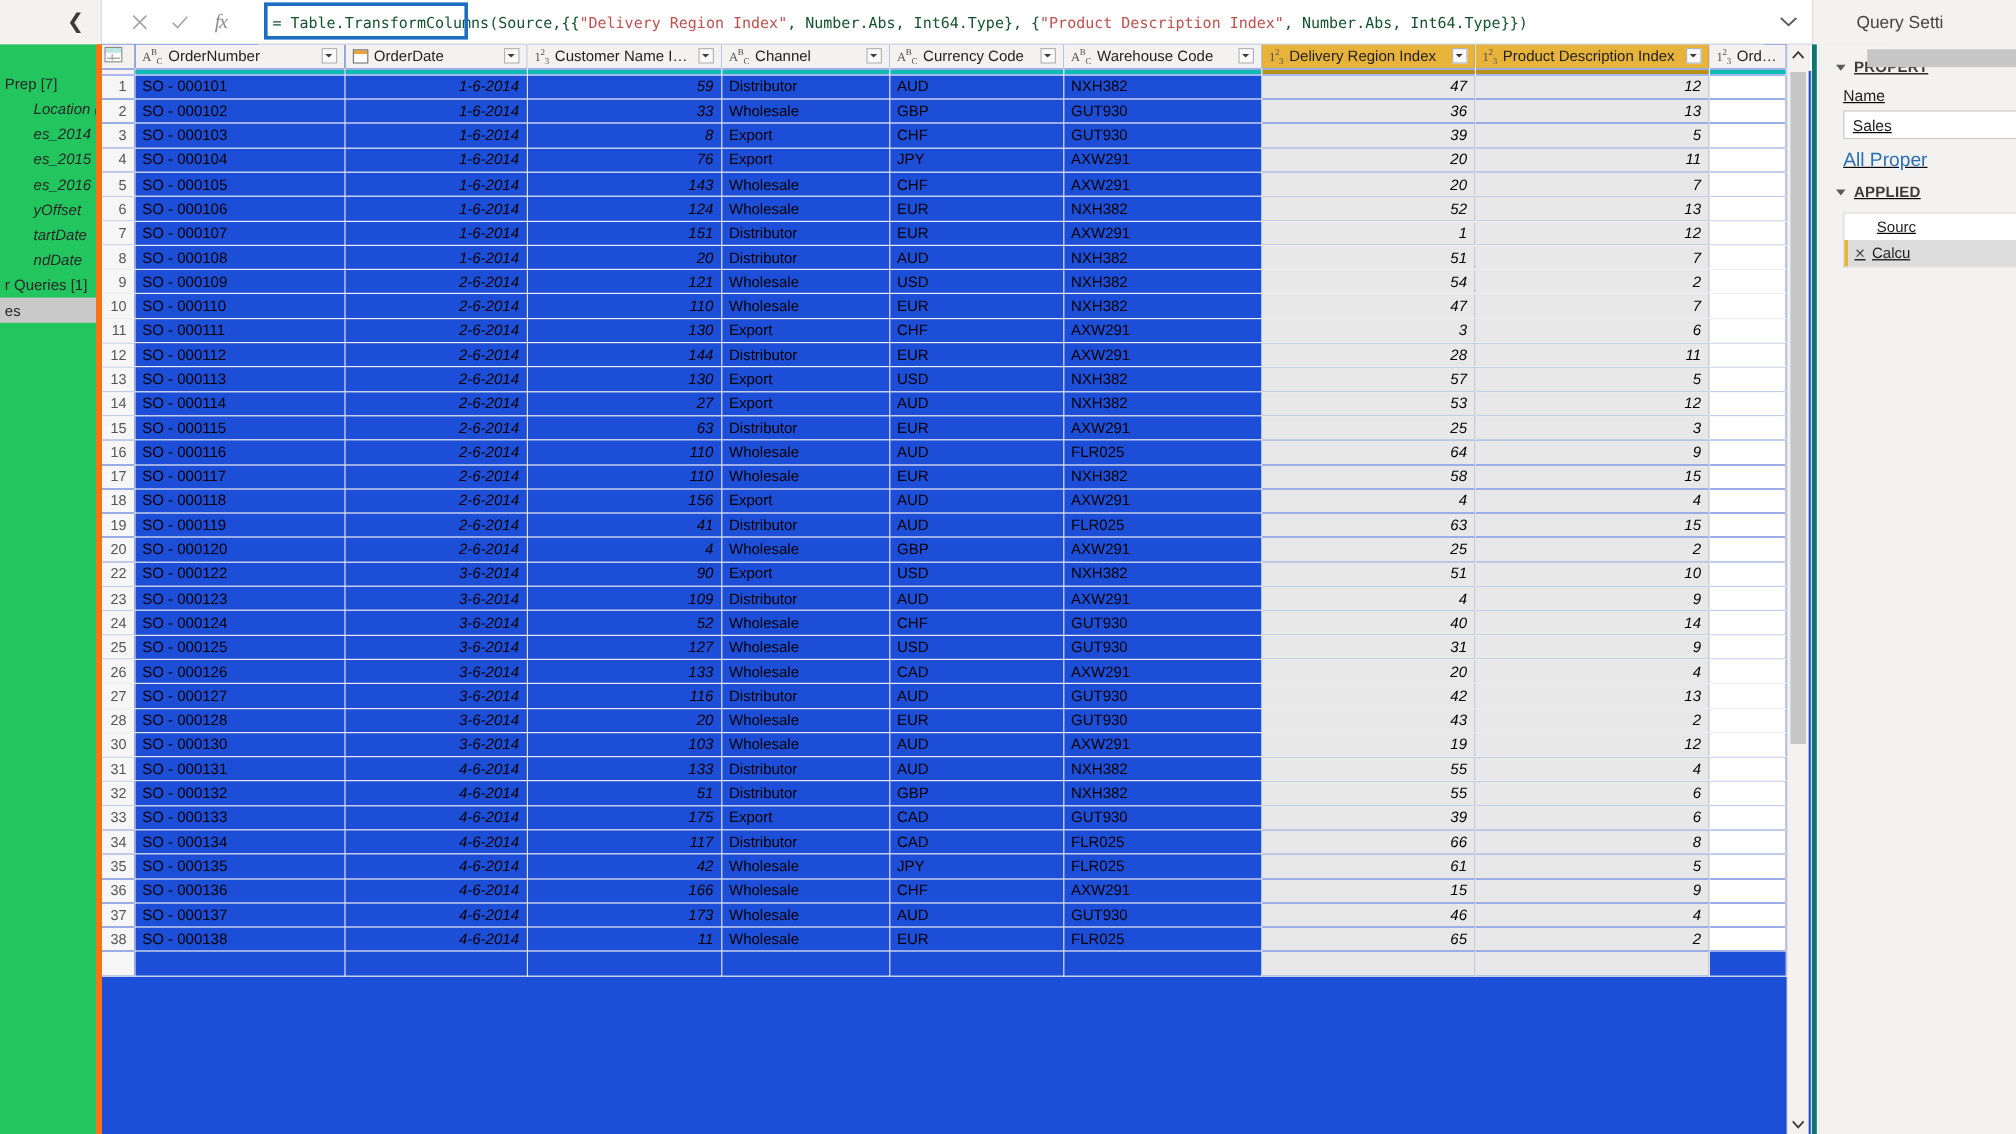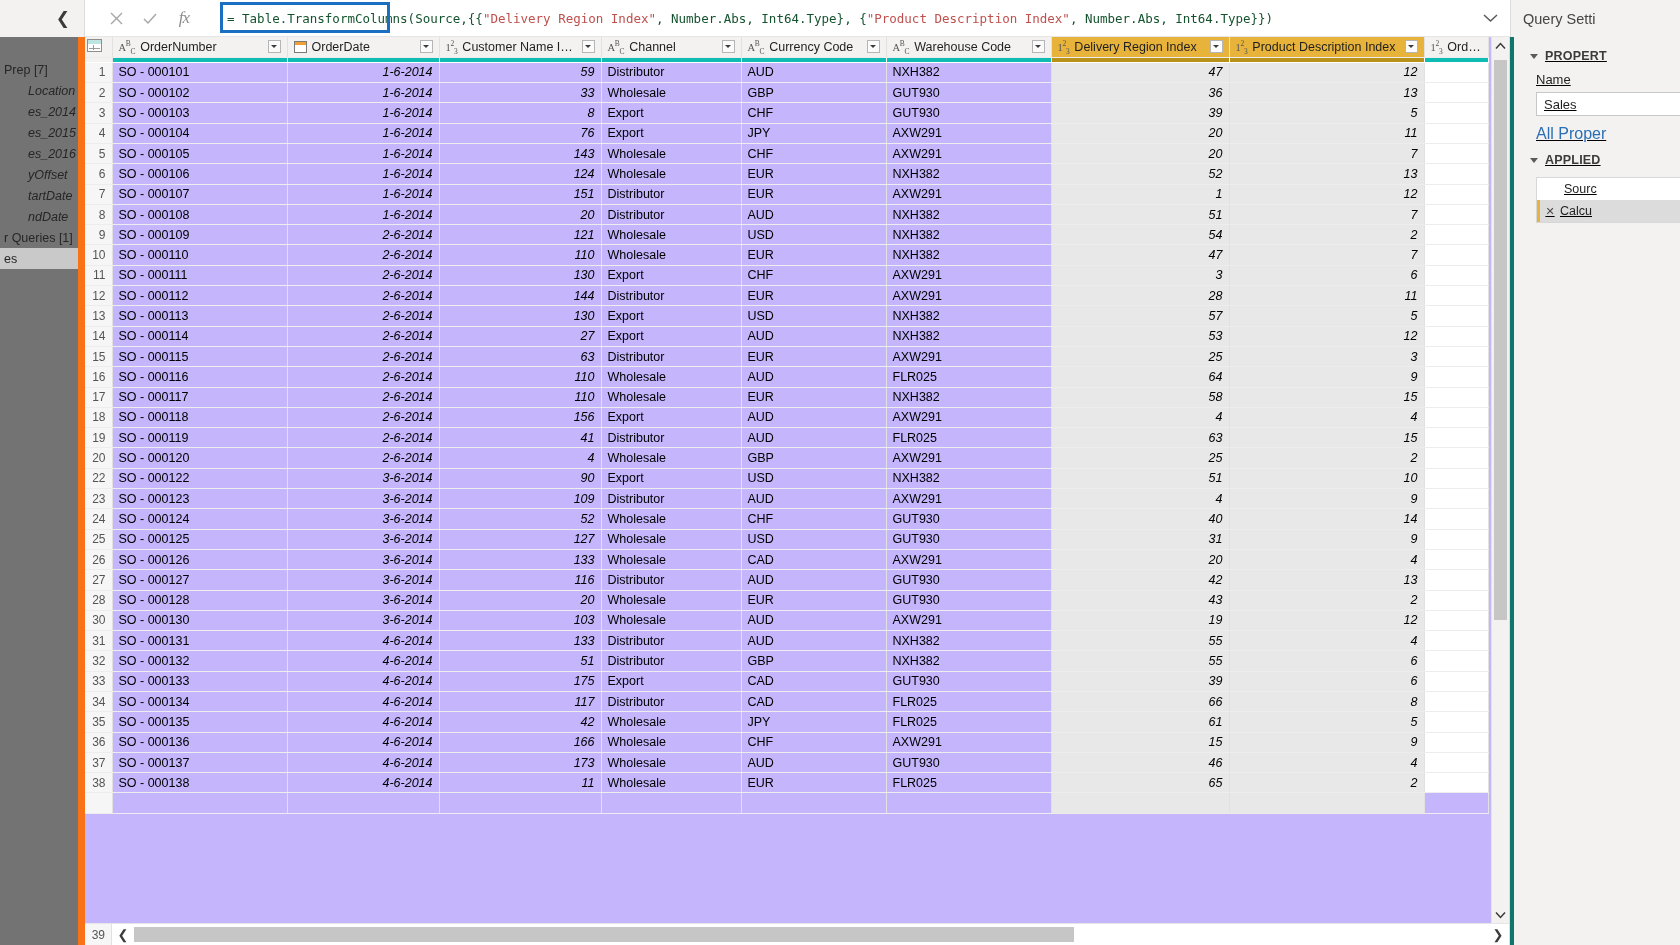--- a/index.html
+++ b/index.html
@@ -103,34 +103,35 @@
     width: 170px;
     background: #f3f2f1;
     display: flex;
     align-items: center;
     padding-left: 12px;
     border-left: 1px solid #dcdcdc;
   }
   .qs-title {
     font-size: 14.5px;
     color: #444;
+    margin-left: 24px;
   }
 
   
   .body-row {
     flex: 1;
     display: flex;
     min-height: 0;
   }
 
   
   .queries-pane {
     width: 85px;
-    background: #737373;
-    border-right: 7px solid #f97316;
+    background: #22c55e;
+    border-right: 5px solid #f97316;
     padding-top: 22px;
     overflow: hidden;
     flex: 0 0 85px;
   }
   .q-item {
     height: 21px;
     display: flex;
     align-items: center;
     padding-left: 4px;
     font-size: 12.5px;
@@ -139,22 +140,22 @@
     cursor: pointer;
   }
   .q-item.group { font-style: normal; }
   .q-item.italic { font-style: italic; padding-left: 28px; }
   .q-item.selected { background: #c9c9c9; }
 
   
   .grid-pane {
     flex: 1;
     display: flex;
-    flex-direction: column;
-    background: #c4b5fd;
+    flex-direction: row;
+    background: #1d4ed8;
     min-width: 0;
     border-right: 1px solid #dcdcdc;
   }
   .grid-scroll {
     flex: 1;
     display: flex;
     min-height: 0;
   }
   .grid-main {
     flex: 1;

